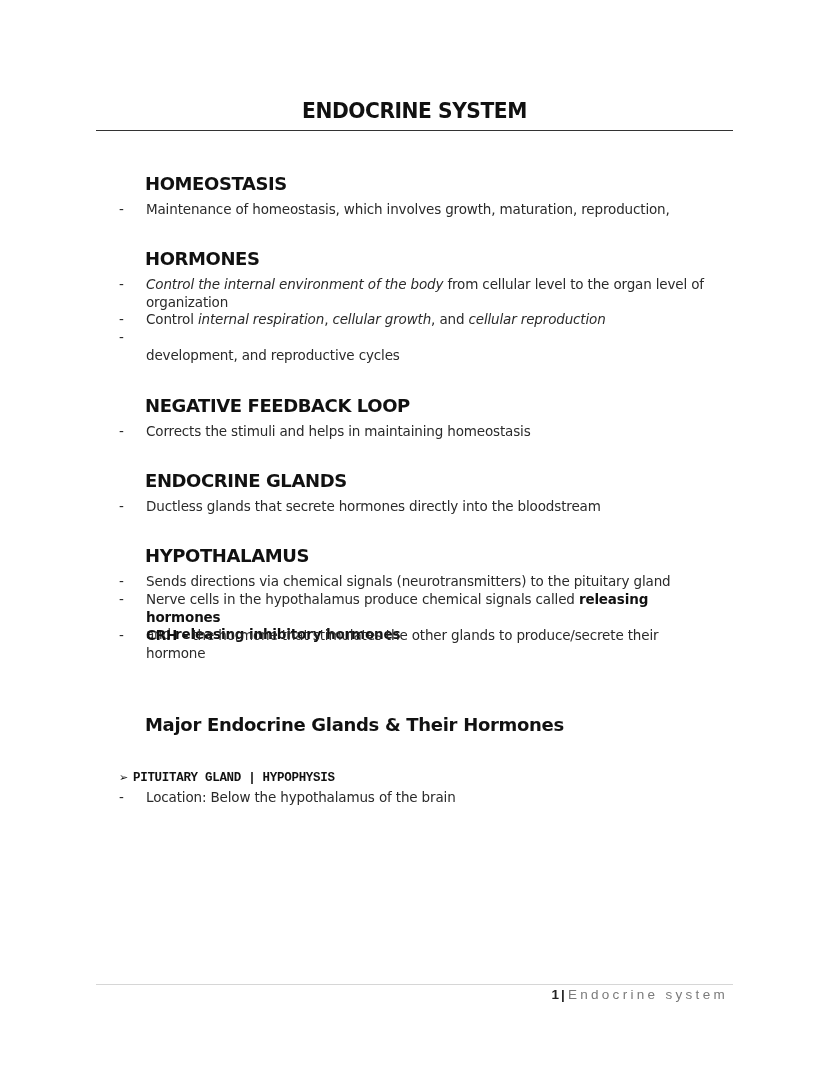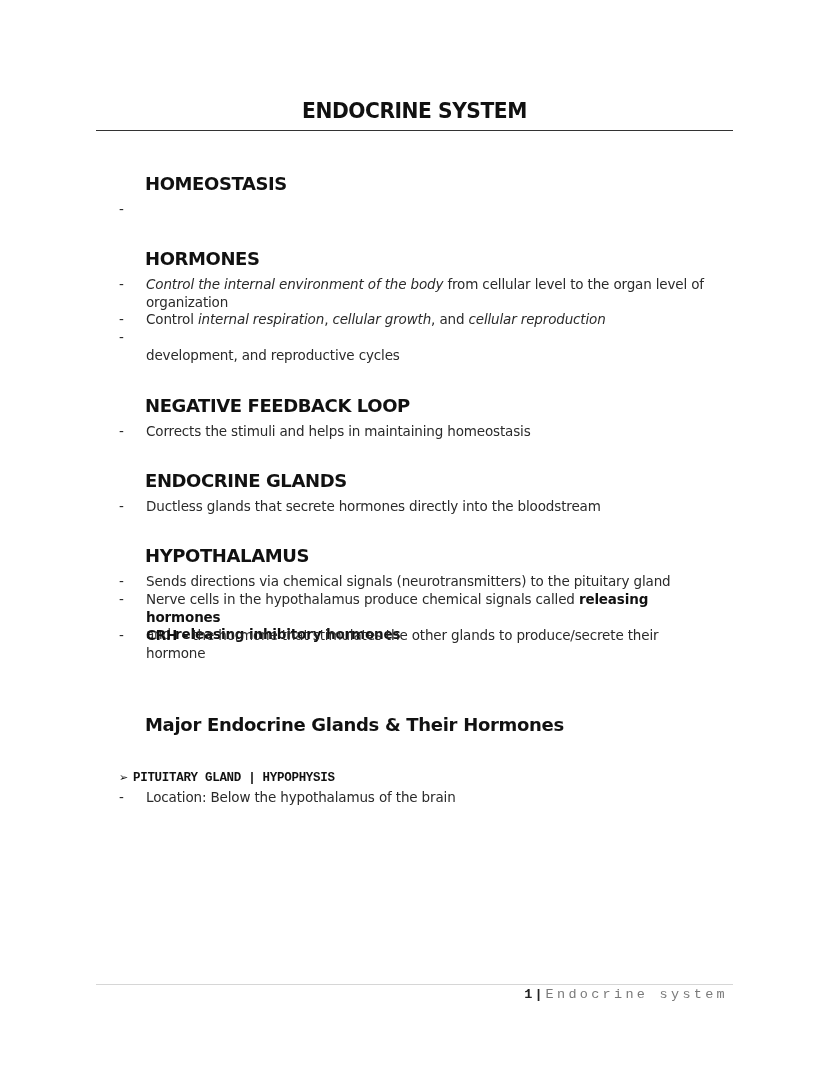--- a/index.html
+++ b/index.html
@@ -15,39 +15,39 @@
                letter-spacing: -0.4px; color: #111; margin-left: 48px; }
     .bullet { position: absolute; left: 97px; width: 620px; font-size: 13.5px; line-height: 17.5px;
               color: #2a2a2a; letter-spacing: -0.15px; }
     .bullet .dash { position: absolute; left: 22px; top: 0; }
     .bullet .txt { position: absolute; left: 49px; width: 575px; }
     .bullet .txt b { color: #111; }
     .arrow-item { position: absolute; left: 97px; font-size: 12.5px; font-weight: bold; color: #111; letter-spacing: -0.3px; }
     .arrow-item .arrow { position: absolute; left: 22px; top: 0; font-size: 11px; }
     .arrow-item .txt { position: absolute; left: 36px; white-space: nowrap; font-family: Liberation Mono, monospace; }
     .footer-rule { position: absolute; left: 96px; width: 637px; top: 984px; border-top: 1px solid #d6d6d6; }
-    .footer { position: absolute; right: 100px; top: 987px; font-family: Liberation Mono, monospace;
+    .footer { position: absolute; right: 100px; top: 987px; font-family: Liberation Sans, sans-serif;
               font-size: 13.5px; white-space: nowrap; }
     .footer .num { color: #222; font-weight: bold; }
     .footer .sep { color: #222; font-weight: bold; margin: 0 3px 0 2px; }
     .footer .label { color: #7a7a7a; letter-spacing: 3.3px; }
   </style>
 </head>
 <body>
 
 <div class="page">
 
   <div class="title">ENDOCRINE SYSTEM</div>
   <div class="title-rule"></div>
 
   <div class="heading" style="top:173px">HOMEOSTASIS</div>
   <div class="bullet" style="top:201px">
     <span class="dash">-</span>
     <div class="txt">
-      <br>
+      <span>Maintenance of homeostasis, which involves growth, maturation, reproduction,</span><br>
     </div>
   </div>
 
   <div class="heading" style="top:248px">HORMONES</div>
   <div class="bullet" style="top:276px">
     <span class="dash">-</span>
     <div class="txt">
       <i>Control the internal environment of the body</i><span> from cellular level to the organ level of</span><br>
       <span>organization</span>
     </div>

